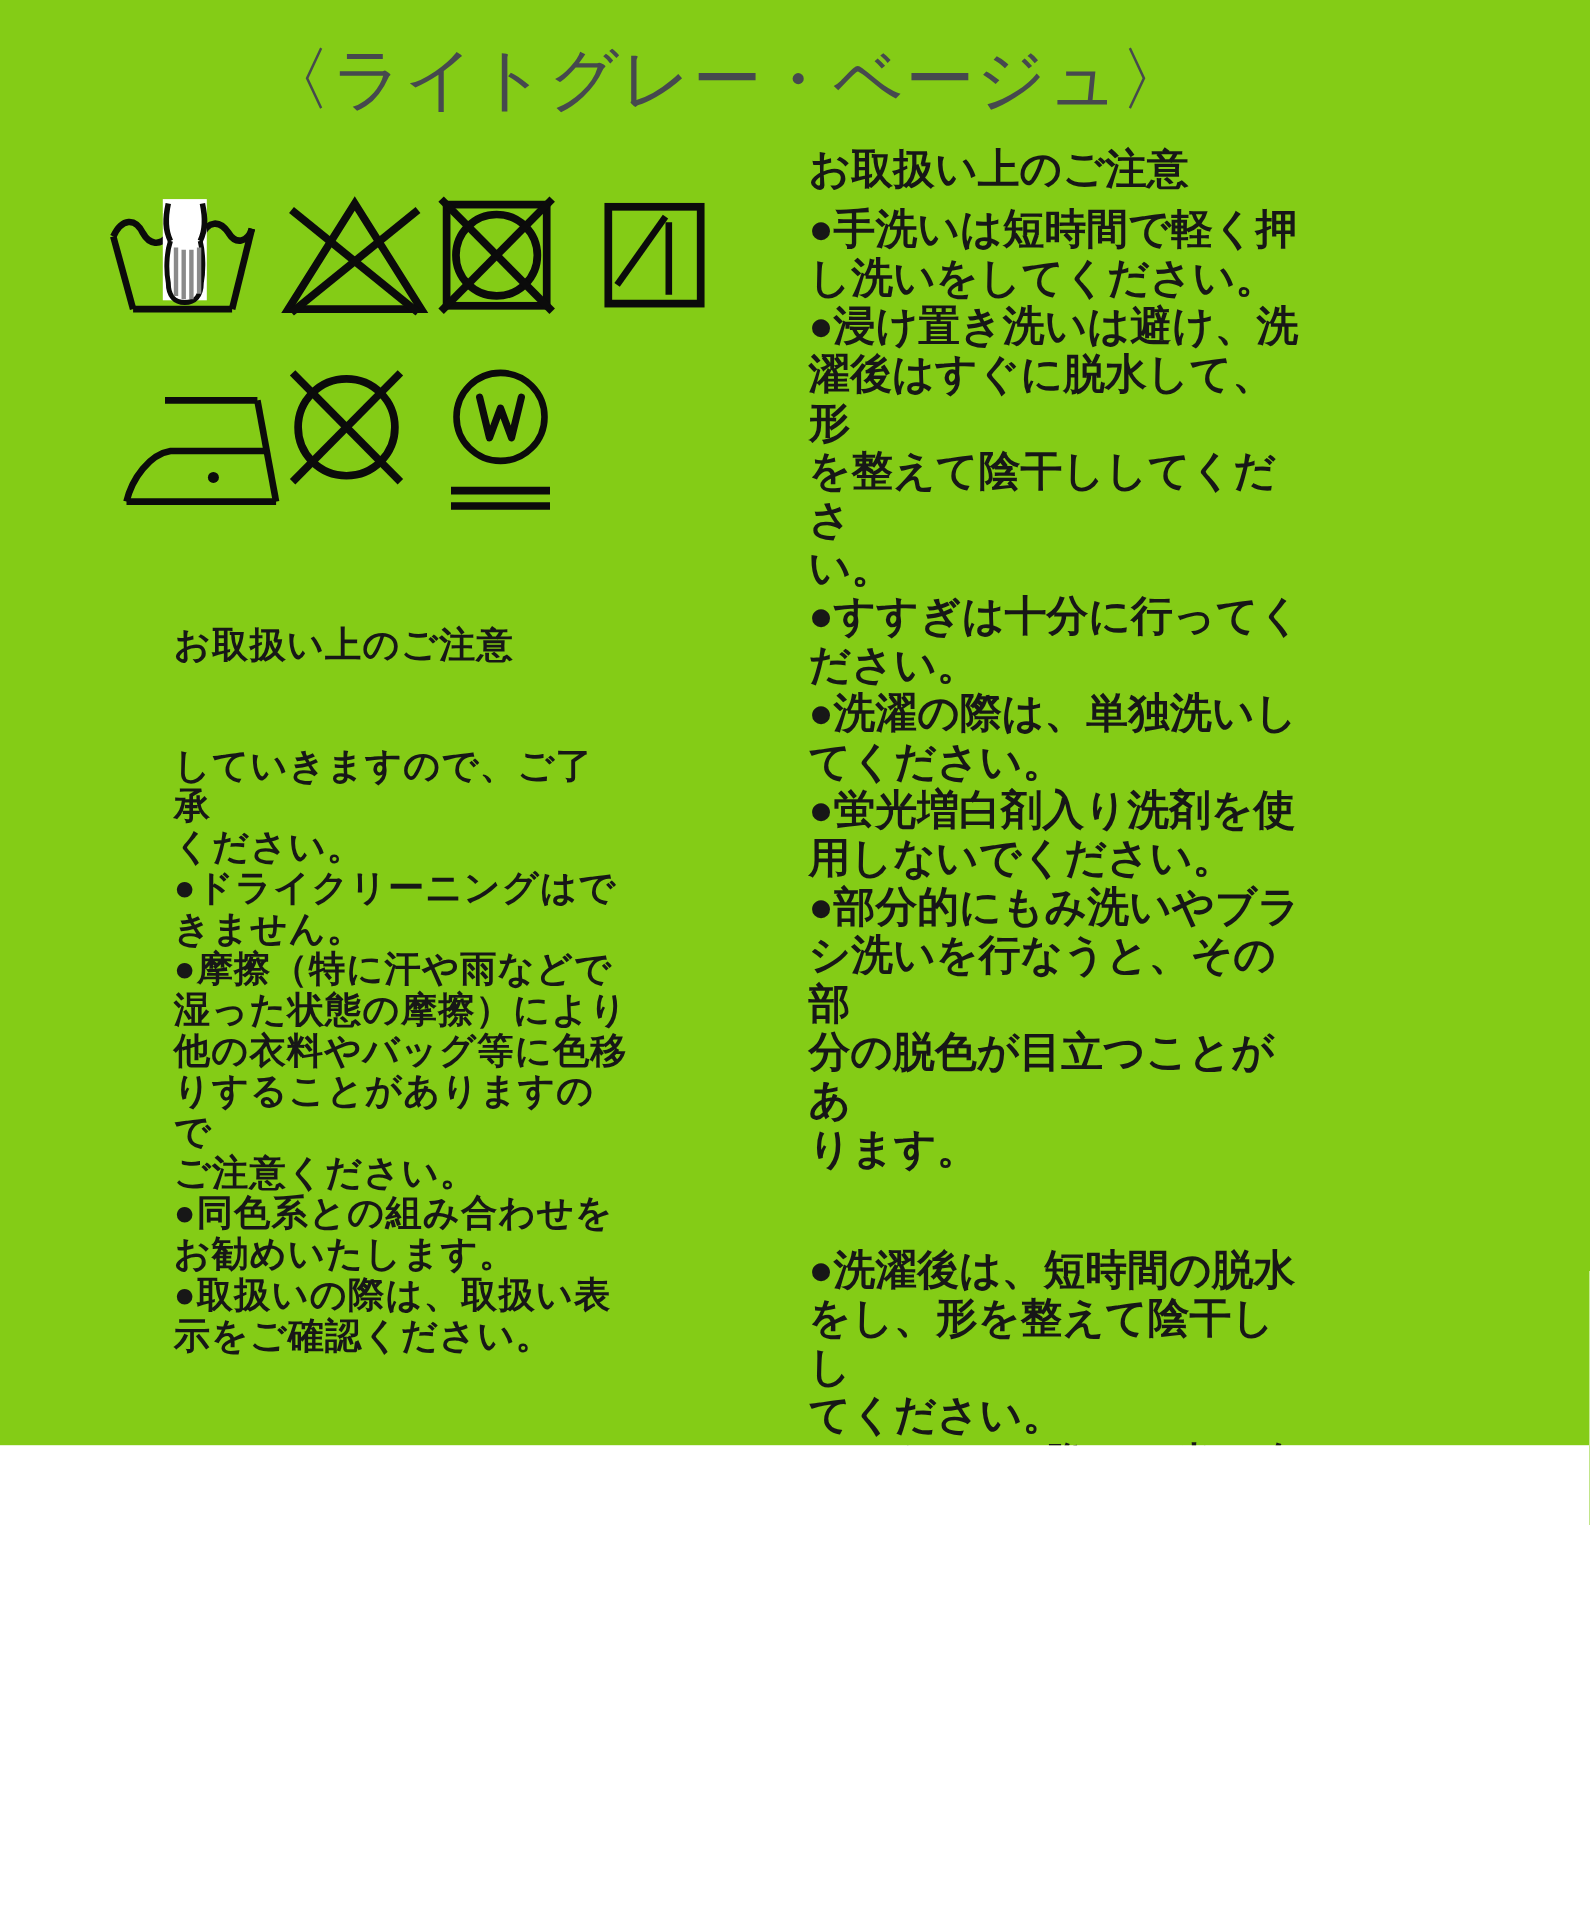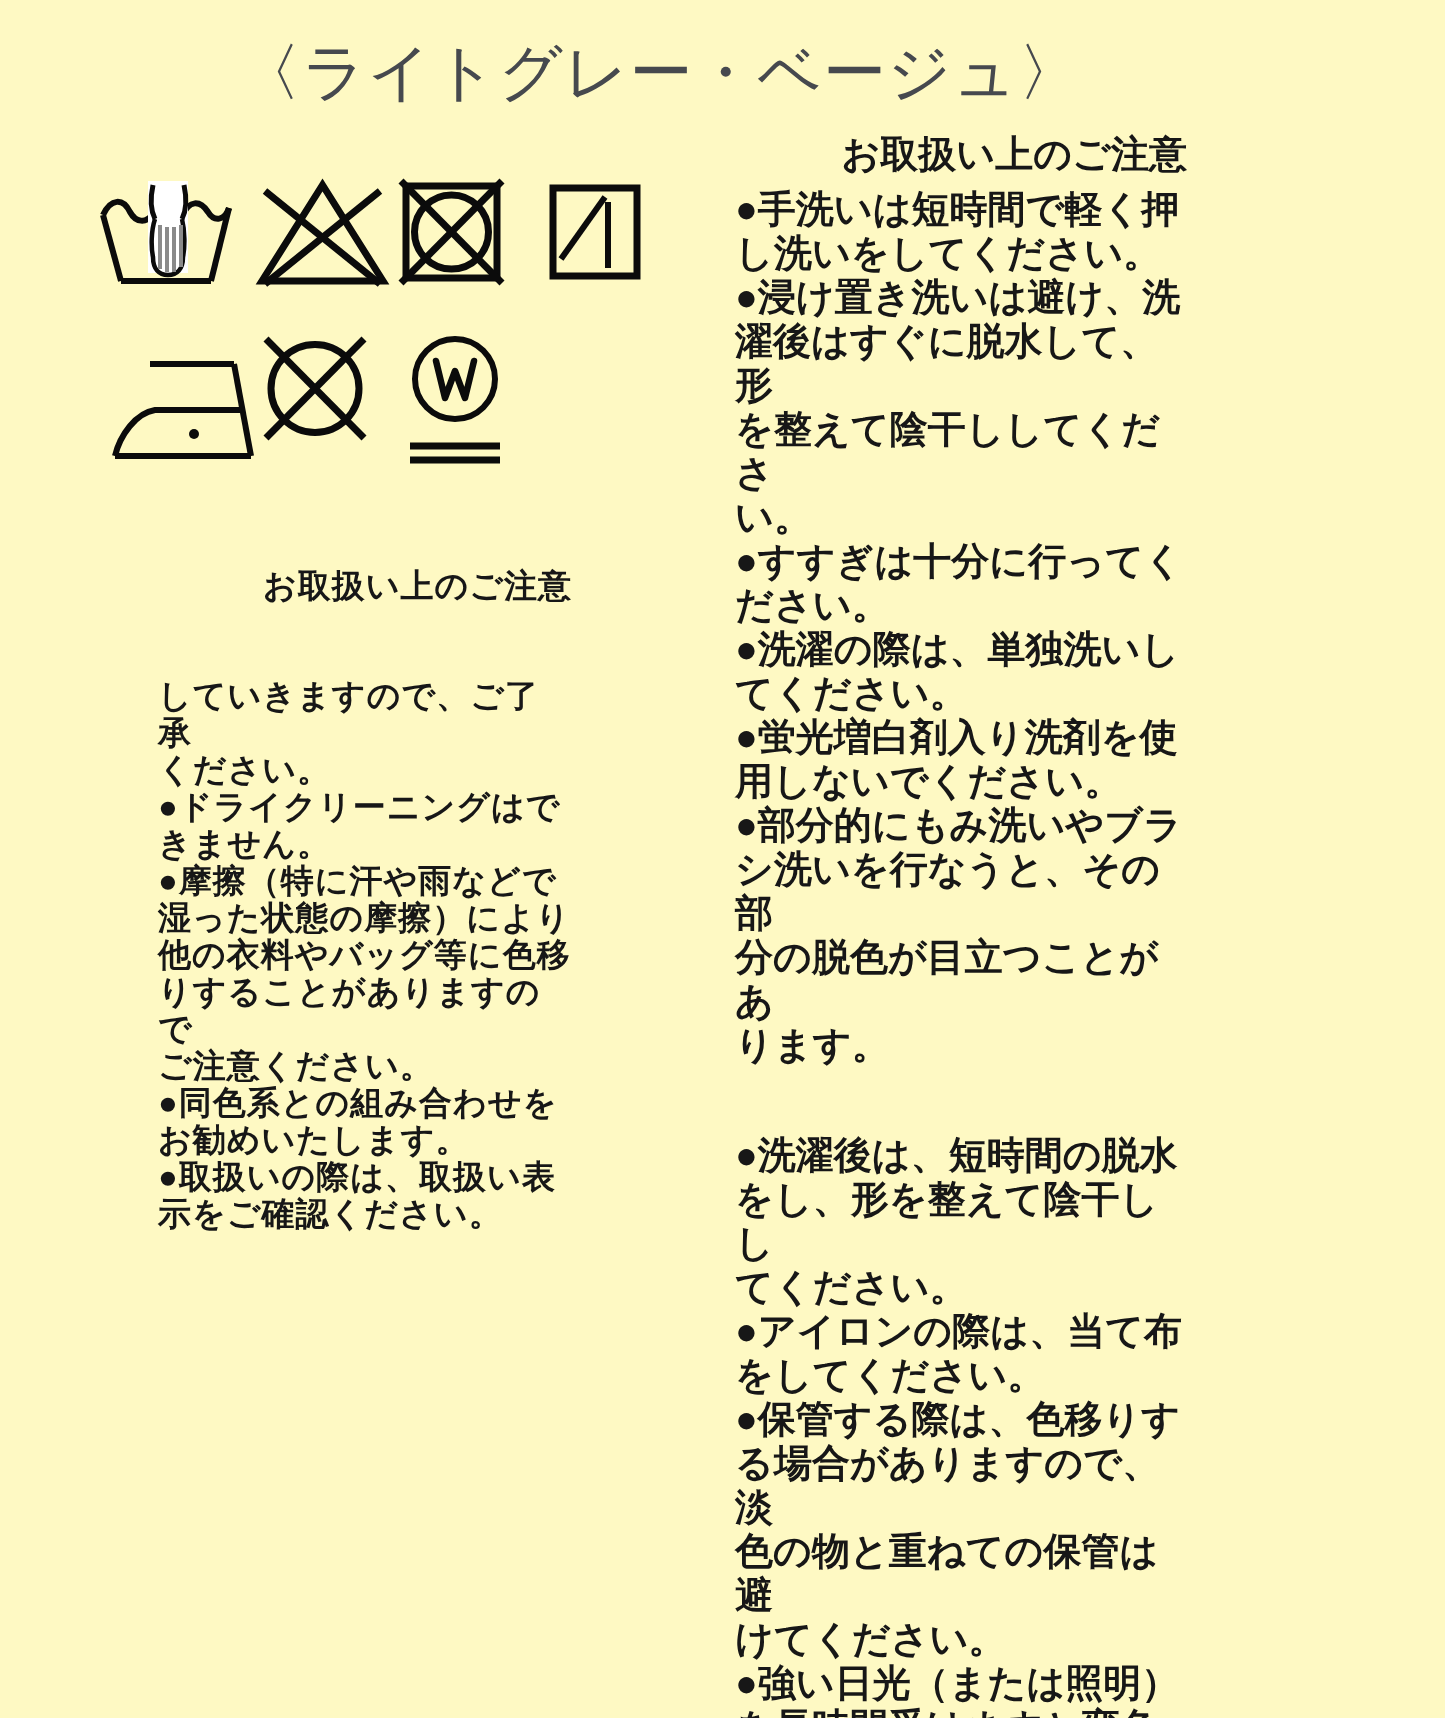--- a/index.html
+++ b/index.html
@@ -1,41 +1,41 @@
 <!DOCTYPE html>
 <html><head>
 <meta charset="utf-8">
 <style>
   html,body{margin:0;padding:0;background:#ffffff;}
   .page{
     position:relative;
     width:1445px;
-    height:1718px;
-    background:#fef9c3;
+    height:1314px;
+    background:#84cc16;
     overflow:hidden;
     font-family:"Liberation Sans","DejaVu Sans",sans-serif;
   }
   .title{
     position:absolute;
     top:30px;
     left:0;
     width:1320px;
     text-align:center;
     font-size:63px;
     font-weight:500;
     letter-spacing:1px;
     color:#46494e;
     white-space:nowrap;
   }
   .symbol{position:absolute;}
   .symbol svg{display:block;width:100%;height:100%;}
   .col{position:absolute;color:#171717;font-weight:600;}
   .left-col{left:158px;top:566px;width:414px;font-size:33px;line-height:37px;letter-spacing:1px;}
   .right-col{left:735px;top:132px;width:452px;font-size:38px;line-height:44px;}
-  .col-heading{text-align:right;}
+  .col-heading{text-align:left;}
   .left-col .col-heading{line-height:40px;margin-bottom:12px;}
   .right-col .col-heading{line-height:44px;margin-bottom:14px;}
   .para{white-space:pre-line;font-family:Liberation Mono, monospace;}
   .left-col .para-2{margin-top:74px;}
   .right-col .para-2{margin-top:66px;}
 </style>
 </head>
 <body>
 
 <div class="page">

